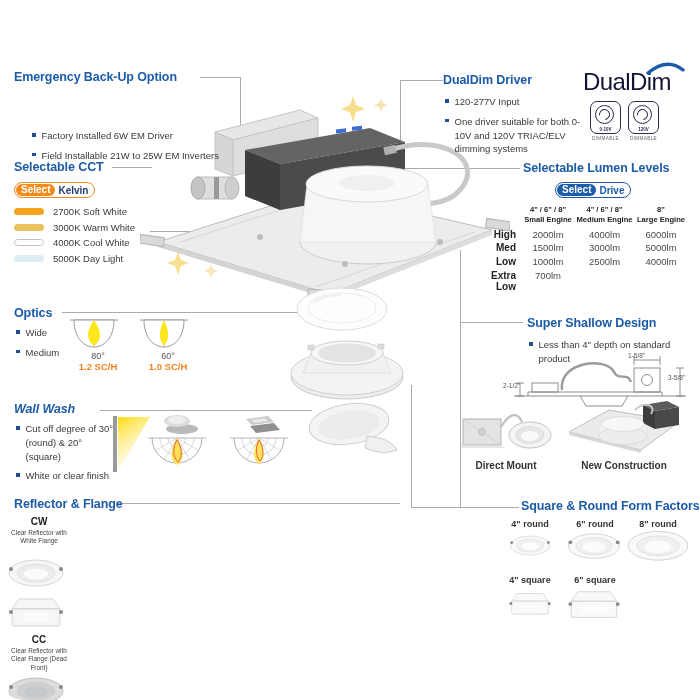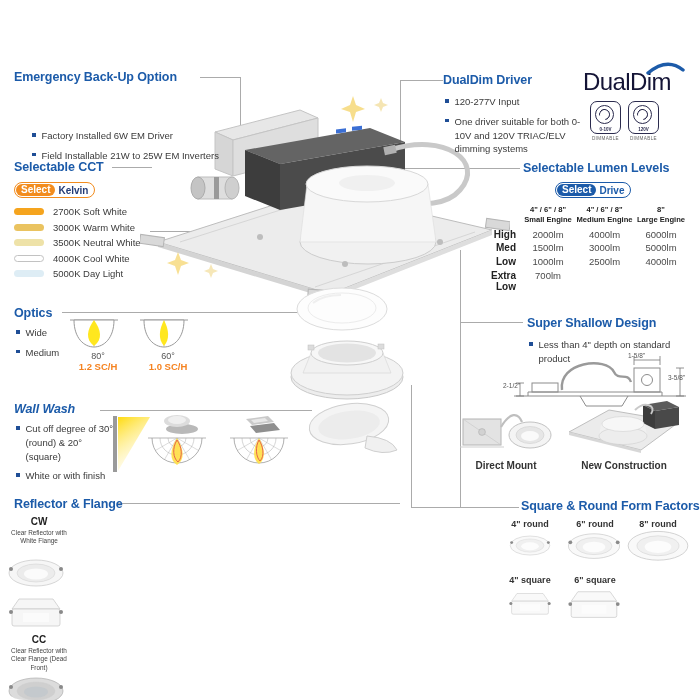--- a/index.html
+++ b/index.html
@@ -119,24 +119,20 @@
   <div class="cct-list">
     <div class="cct-row">
         <span class="cct-swatch" style="background:#F5A41E;"></span>
         <span class="cct-label">2700K Soft White</span>
       </div>
     <div class="cct-row">
         <span class="cct-swatch" style="background:#EAC360;"></span>
         <span class="cct-label">3000K Warm White</span>
       </div>
     <div class="cct-row">
-        <span class="cct-swatch" style="background:#EEE2A8;"></span>
-        <span class="cct-label">3500K Neutral White</span>
-      </div>
-    <div class="cct-row">
         <span class="cct-swatch" style="background:#FFFFFF; border:1px solid #c2c2c2;"></span>
         <span class="cct-label">4000K Cool White</span>
       </div>
     <div class="cct-row">
         <span class="cct-swatch" style="background:#DEEDF5;"></span>
         <span class="cct-label">5000K Day Light</span>
       </div>
   </div>
 
   <div class="h3" style="left:14px; top:306px;">Optics</div>
@@ -172,21 +168,21 @@
   </div>
 
   <div class="h3" style="left:14px; top:402px;font-style:italic;">Wall Wash</div>
   <div class="bullets" style="left:16px; top:422px; width:104px;">
     <div class="b">
         <span class="sq"></span>
         <span>Cut off degree of 30° (round) &amp; 20° (square)</span>
       </div>
     <div class="b">
         <span class="sq"></span>
-        <span>White or with finish</span>
+        <span>White or clear finish</span>
       </div>
   </div>
   <svg class="artsvg" style="left:112px; top:416px;" width="40" height="58" viewBox="0 0 40 58">
     <defs>
       <linearGradient id="wg" x1="0" y1="0" x2="0.4" y2="1">
         <stop offset="0" stop-color="#FFD900" stop-opacity="0.95"></stop>
         <stop offset="1" stop-color="#FFF3B8" stop-opacity="0.15"></stop>
       </linearGradient>
     </defs>
     <rect x="1" y="0" width="4" height="56" fill="#9a9a9a"></rect>

